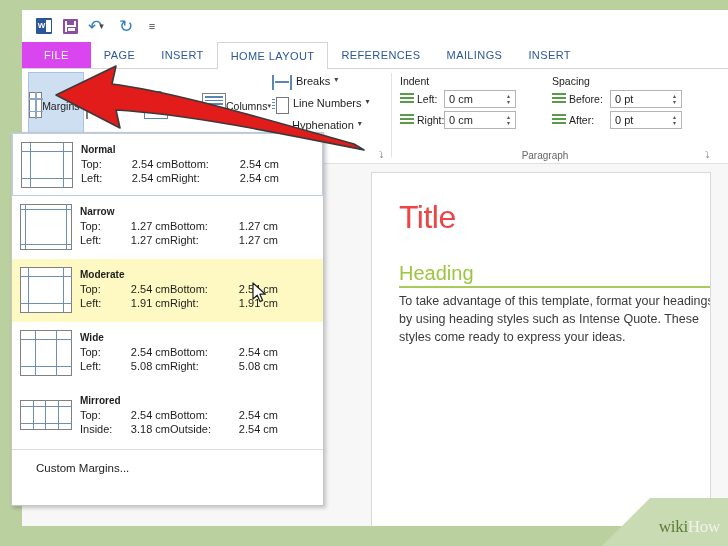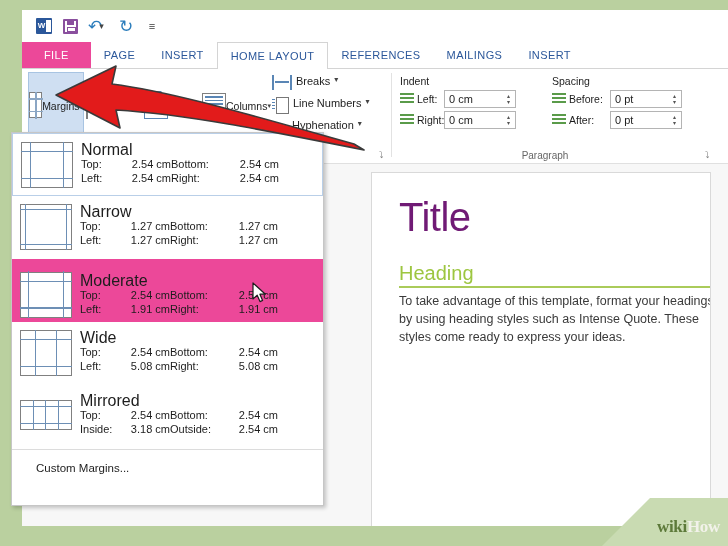--- a/index.html
+++ b/index.html
@@ -44,21 +44,21 @@
 
   
   .tabbar{
     position:absolute;left:0;top:32px;width:706px;height:26px;background:#ffffff;
     display:flex;align-items:stretch;font-size:11px;
   }
   .tab{
     display:flex;align-items:center;justify-content:center;padding:0 13px;
     color:#2b579a;letter-spacing:.4px;white-space:nowrap;
   }
-  .tab.file{background:#ec4899;color:#ffffff;padding:0 22px;font-weight:normal;}
+  .tab.file{background:#d946ef;color:#ffffff;padding:0 22px;font-weight:normal;}
   .tab.active{background:#ffffff;color:#2b579a;border:1px solid #d4d4d4;border-bottom:none;
                margin-bottom:-1px;position:relative;z-index:3;}
 
   
   .ribbon{
     position:absolute;left:0;top:58px;width:706px;height:95px;background:#ffffff;
     border-top:1px solid #d4d4d4;box-sizing:border-box;
   }
   .ribbon-sep{position:absolute;top:4px;width:1px;height:84px;background:#e2e2e2;}
 
@@ -117,21 +117,21 @@
   
   .docarea{
     position:absolute;left:0;top:153px;width:706px;height:363px;background:#f7f7f7;
     border-top:1px solid #e0e0e0;
   }
   .page{
     position:absolute;left:349px;top:8px;width:340px;height:355px;background:#ffffff;
     border:1px solid #d9d9d9;box-sizing:border-box;overflow:hidden;
   }
   .doc-title{
-    position:absolute;left:27px;top:22px;font-size:40px;color:#701a75;
+    position:absolute;left:27px;top:22px;font-size:32px;color:#ef4444;
     font-family:"Liberation Sans",sans-serif;line-height:44px;letter-spacing:-0.5px;
   }
   .doc-heading{
     position:absolute;left:27px;top:89px;font-size:20px;color:#9dc640;
     font-family:"Liberation Sans",sans-serif;line-height:22px;
   }
   .doc-hrule{position:absolute;left:27px;top:113px;width:320px;height:1.5px;background:#aacb5a;}
   .doc-body{
     position:absolute;left:27px;top:119px;width:330px;font-size:12.5px;color:#3a3a3a;
     line-height:18px;font-family:"Liberation Sans",sans-serif;
@@ -142,46 +142,46 @@
   .dropdown{
     position:absolute;left:11px;top:132px;width:313px;height:374px;background:#ffffff;
     border:1px solid #c6c6c6;box-sizing:border-box;z-index:40;
     box-shadow:2px 2px 4px rgba(0,0,0,.22);
   }
   .mitem{
     position:relative;height:63px;display:flex;align-items:flex-start;box-sizing:border-box;
     padding:8px 6px 0 8px;
   }
   .mitem.selected{border:1px solid #b9cfe8;background:#ffffff;}
-  .mitem.hovered{background:#ec4899;align-items:center;}
+  .mitem.hovered{background:#fef9c3;}
   .mprev{width:52px;height:46px;flex:none;border:1.4px solid #808080;box-sizing:border-box;
     background:#fff;position:relative;margin-right:8px;}
   .mprev .v{position:absolute;top:-1.4px;bottom:-1.4px;width:1.2px;background:#6d8fb5;}
   .mprev .h{position:absolute;left:-1.4px;right:-1.4px;height:1.2px;background:#6d8fb5;}
   .mtxt{padding-top:1px;flex:1;}
-  .mname{font-size:16px;font-weight:normal;color:#1d1d1d;line-height:14px;}
+  .mname{font-size:10px;font-weight:bold;color:#1d1d1d;line-height:14px;}
   .mgrid{display:grid;grid-template-columns:36px 54px 58px 50px;font-size:11px;color:#1d1d1d;line-height:14px;}
   .mgrid .num{text-align:right;}
   .divider{height:1px;background:#dcdcdc;margin:1px 0;}
   .custom{
     height:34px;display:flex;align-items:center;padding-left:24px;font-size:11.5px;color:#1d1d1d;
   }
 
   
   .cursor{position:absolute;left:252px;top:282px;z-index:60;}
 
   
   .redarrow{position:absolute;left:24px;top:58px;z-index:50;pointer-events:none;}
 
   
   .wm{position:absolute;right:0;bottom:0;width:160px;height:48px;z-index:70;overflow:hidden;}
   .wm-band{position:absolute;right:0;bottom:0;width:160px;height:48px;background:#c9dbb2;
     clip-path:polygon(34px 48px,100% 48px,100% 0,82px 0);}
   .wm-txt{position:absolute;right:8px;bottom:9px;font-size:17px;color:#5d7a3a;
-    font-family:"Liberation Serif",serif;font-weight:bold;letter-spacing:-0.3px;}
+    font-family:"Liberation Serif",serif;font-weight:normal;letter-spacing:-0.3px;}
   .wm-txt em{font-style:normal;color:#f2f2ea;}
 </style>
 </head>
 <body>
 
 <div class="bg-green"></div>
 
 <div class="word-window">
 
   <div class="qat">

